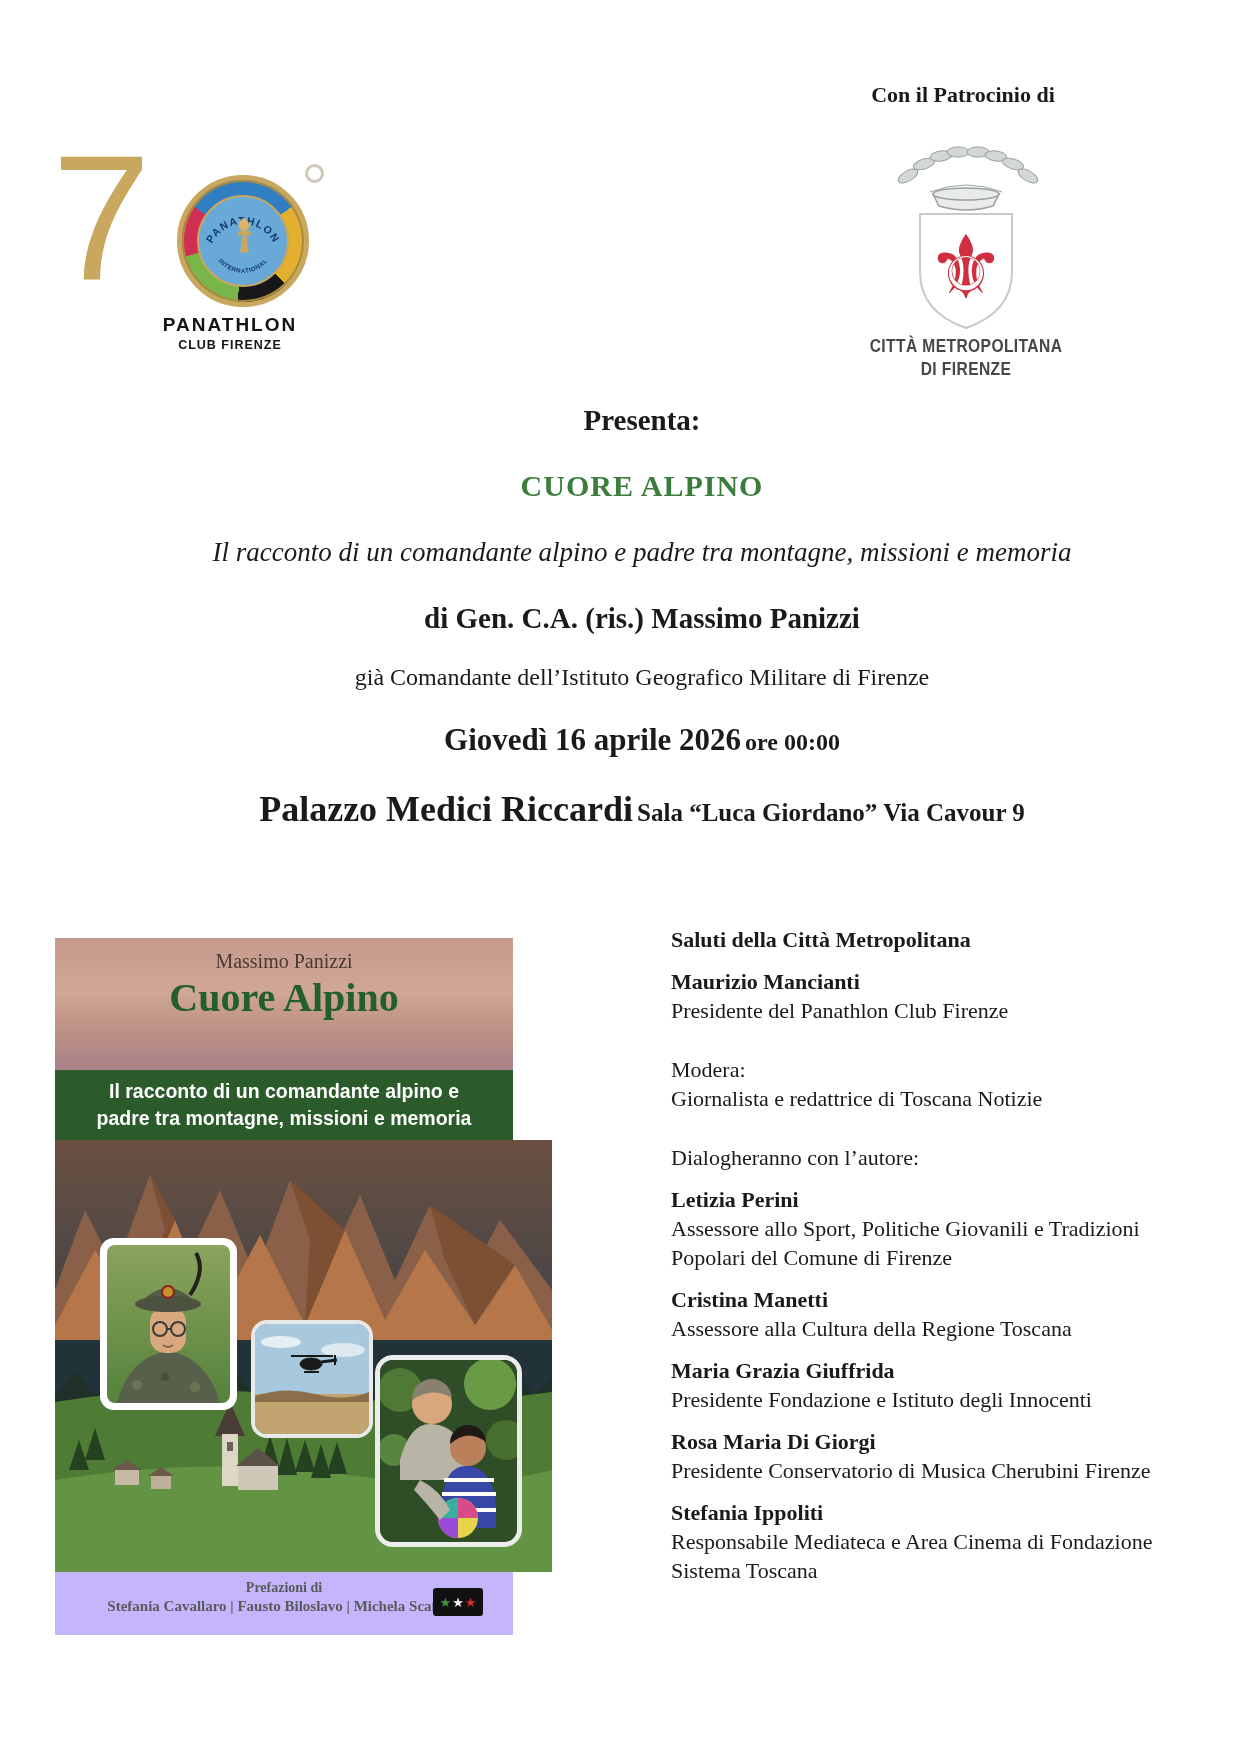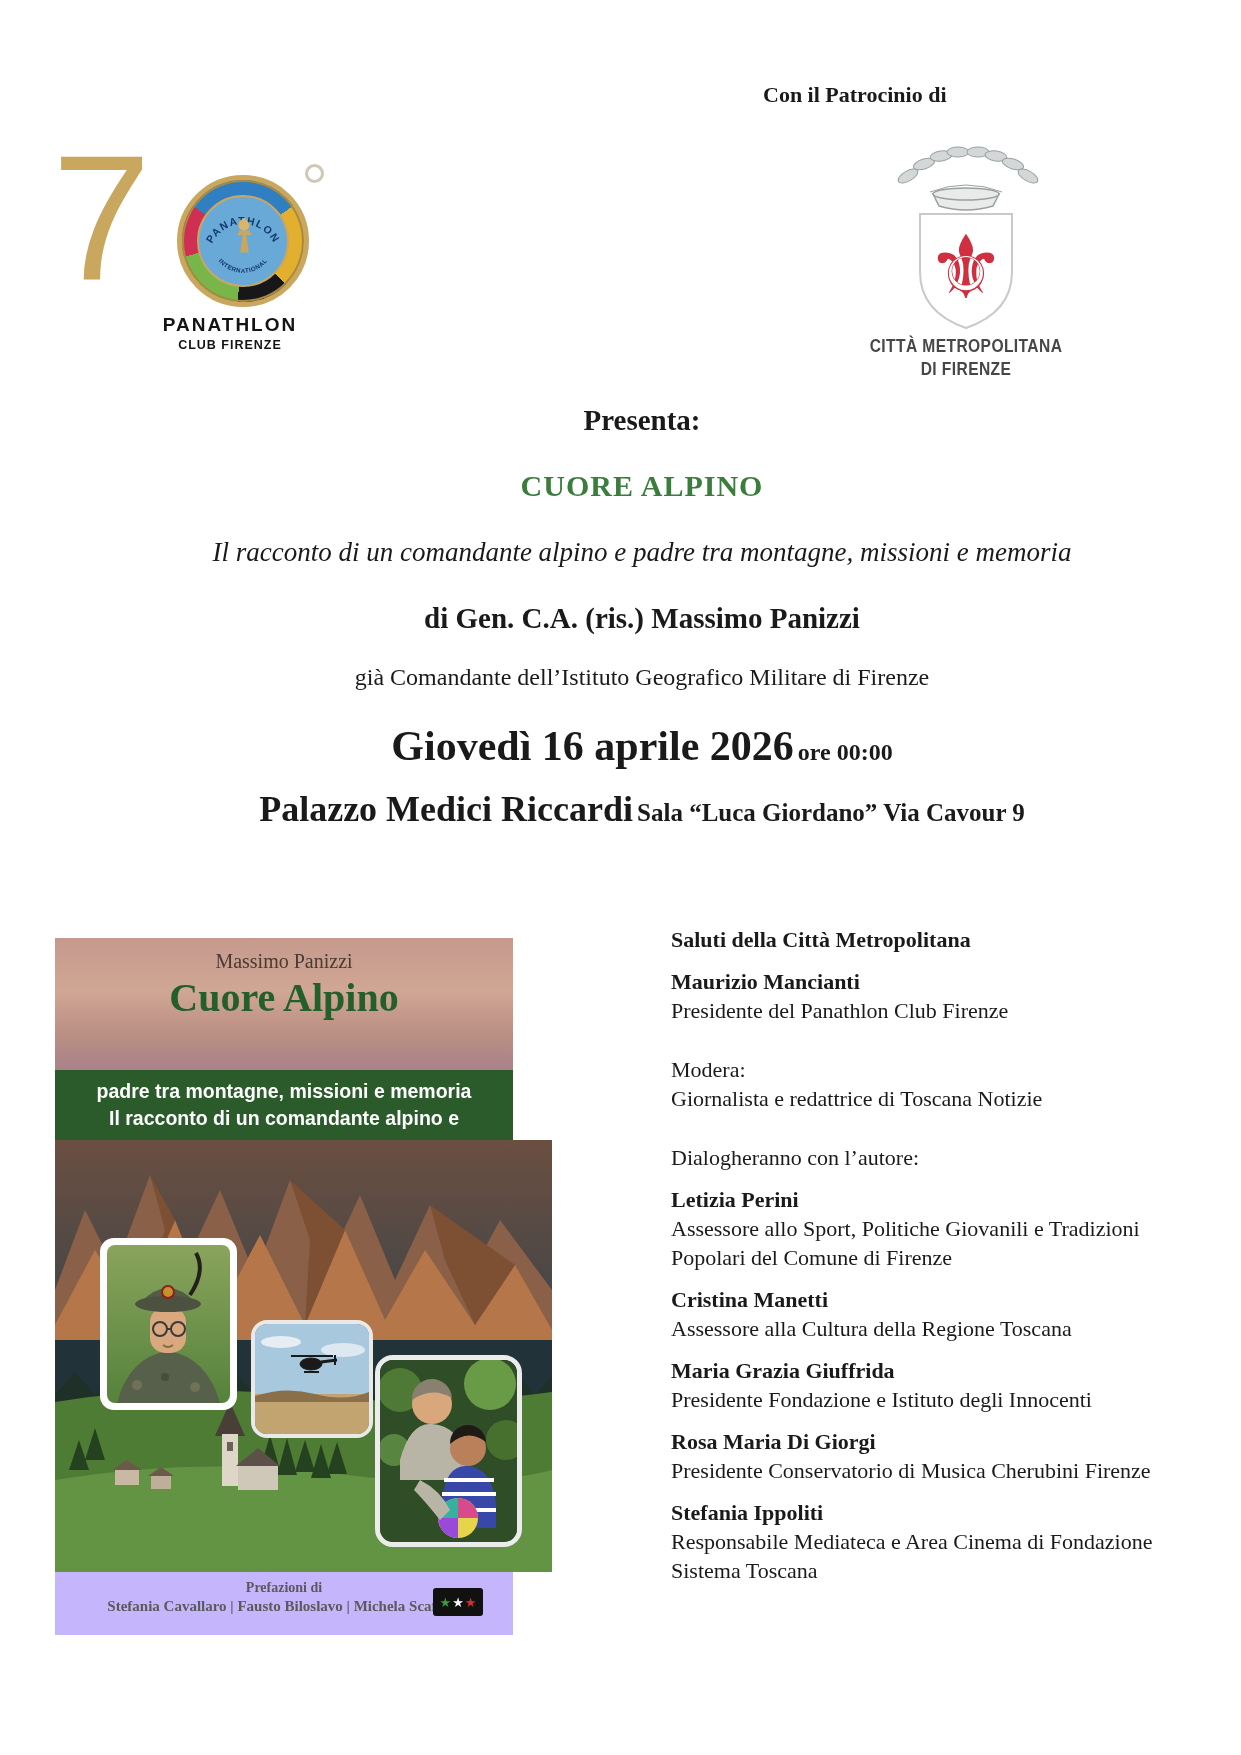--- a/index.html
+++ b/index.html
@@ -1,19 +1,19 @@
 <!DOCTYPE html>
 <html><head>
 <meta charset="utf-8">
 <style>
   html,body{margin:0;padding:0;background:#e8e8e8;}
   .page{position:relative;width:1241px;height:1755px;background:#ffffff;margin:0 auto;
         font-family:"Liberation Serif","DejaVu Serif",serif;color:#1a1a1a;overflow:hidden;}
   .abs{position:absolute;}
-  .ctr{text-align:left;}
+  .ctr{text-align:center;}
 
   
   .patrocinio{top:82px;left:763px;width:400px;font-size:22px;font-weight:bold;}
 
   .panathlon{top:150px;left:50px;width:300px;height:210px;}
   .p7{position:absolute;left:2px;top:-12px;font-size:178px;line-height:160px;
       font-family:"Liberation Sans",sans-serif;color:#c9a75f;font-weight:400;}
   .ring{position:absolute;left:127px;top:25px;width:122px;height:122px;border-radius:50%;
         border:5px solid #c9a75f;box-shadow:inset 0 0 0 2px #a8893f;
         background:conic-gradient(from -55deg,#2f7fc2 0 110deg,#e2af2e 110deg 190deg,#17171a 190deg 240deg,#78b64a 240deg 310deg,#cf2f52 310deg 360deg);
@@ -32,21 +32,21 @@
            font-size:19px;line-height:19px;transform:scaleX(0.82);letter-spacing:0.5px;font-weight:bold;}
 
   
   .mid{left:40px;width:1204px;text-align:center;}
   .presenta{top:404px;font-size:29px;font-weight:bold;}
   .ev-title{top:469px;font-size:30px;font-weight:bold;letter-spacing:1px;color:#3a7d3c;}
   .ev-sub{top:537px;font-size:27px;font-style:italic;}
   .ev-author{top:602px;font-size:29px;font-weight:bold;}
   .ev-role{top:664px;font-size:24px;}
   .ev-when{top:722px;}
-  .ev-when .d{font-size:42px;font-weight:bold;}
+  .ev-when .d{font-size:31px;font-weight:bold;}
   .ev-when .t{font-size:24px;font-weight:bold;}
   .ev-where{top:788px;}
   .ev-where .v{font-size:36px;font-weight:bold;}
   .ev-where .vd{font-size:25px;font-weight:bold;}
 
   
   .cover{top:938px;left:55px;width:458px;height:697px;background:#fff;}
   .cover-sky{position:absolute;top:0;left:0;right:0;height:132px;
              background:linear-gradient(180deg,#c59a8d 0%,#d0a695 40%,#b98e83 75%,#a9828a 100%);}
   .cv-author{position:absolute;top:12px;left:0;right:0;text-align:center;font-size:20px;color:#4a3a32;}
@@ -149,22 +149,22 @@
   <div class="abs mid ev-where">
     <span class="v">Palazzo Medici Riccardi</span>
     <span class="vd">Sala “Luca Giordano” Via Cavour 9</span>
   </div>
 
   <div class="abs cover">
     <div class="cover-sky"></div>
     <div class="cv-author">Massimo Panizzi</div>
     <div class="cv-title">Cuore Alpino</div>
     <div class="cv-banner">
+      <div>Il racconto di un comandante alpino e</div>
       <div>padre tra montagne, missioni e memoria</div>
-      <div>Il racconto di un comandante alpino e</div>
     </div>
 
     <svg class="cv-scene" viewBox="0 0 497 432">
       <defs>
         <linearGradient id="bgG" x1="0" y1="0" x2="0" y2="1">
           <stop offset="0" stop-color="#6b4f41"></stop>
           <stop offset="0.55" stop-color="#35424a"></stop>
           <stop offset="1" stop-color="#1d3340"></stop>
         </linearGradient>
       </defs>

